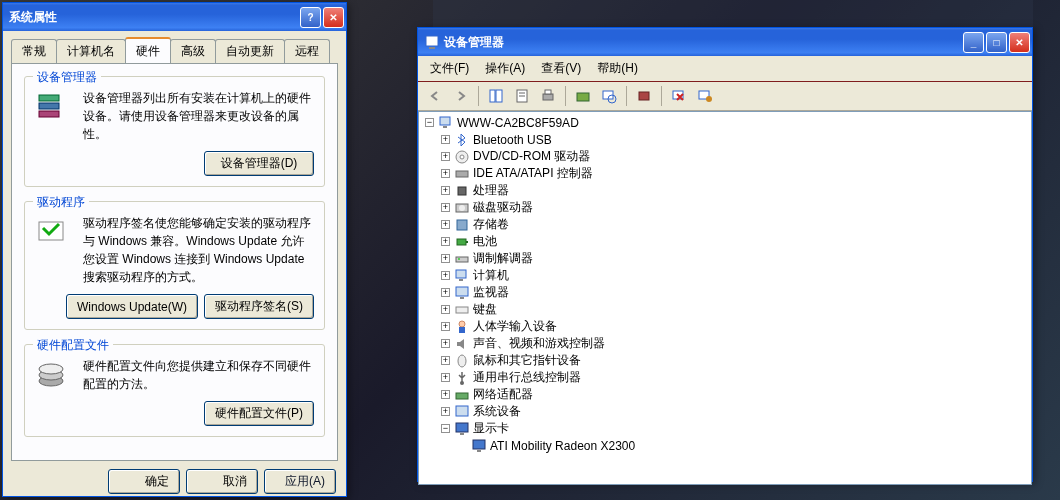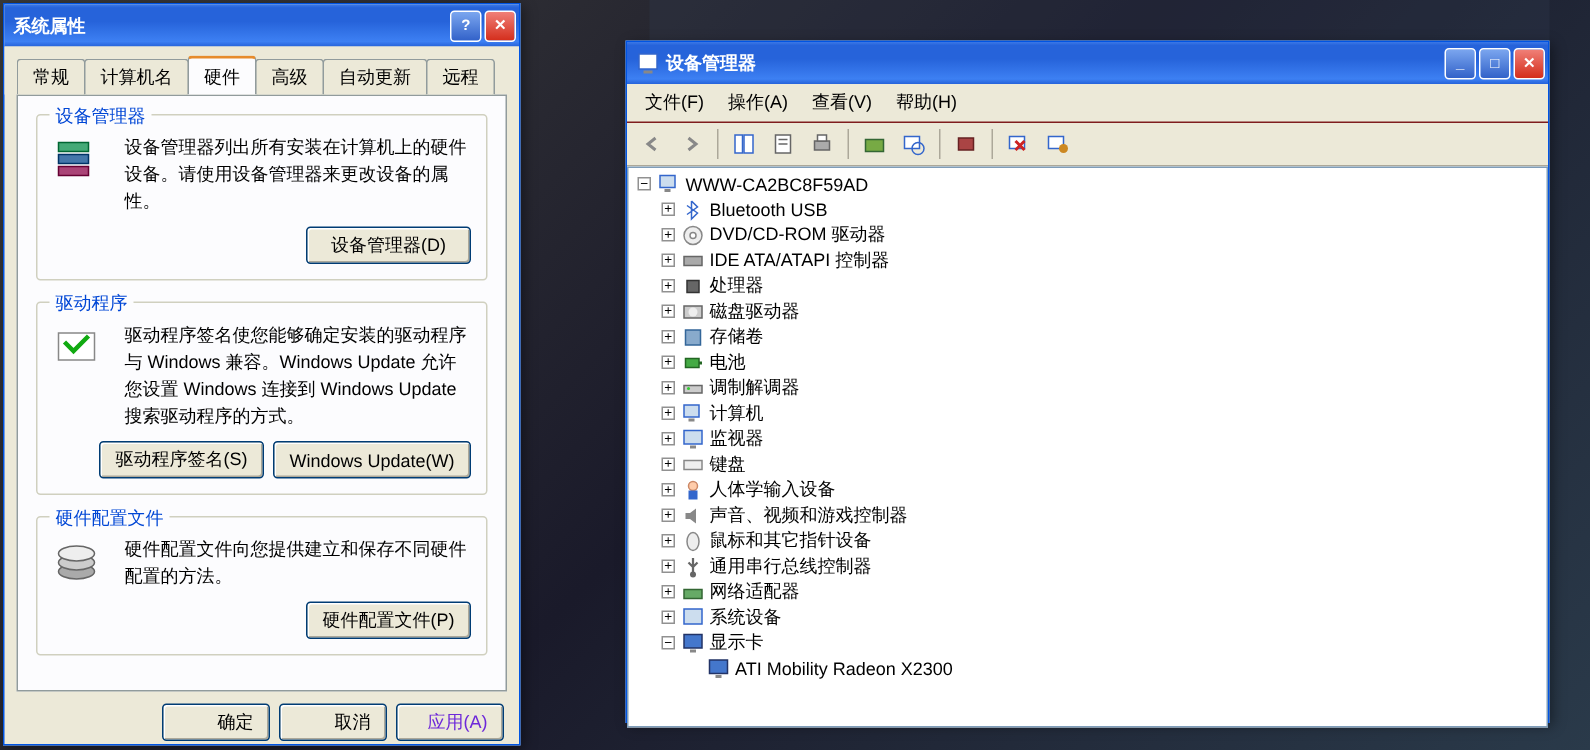--- a/index.html
+++ b/index.html
@@ -107,21 +107,21 @@
   cursor: default;
   font-size: 12px;
 }
 .dialog-btns {
   display: flex;
   justify-content: flex-end;
   gap: 6px;
   padding: 8px 10px;
 }
 .dialog-btns .xp-button { min-width: 72px; text-align: right; }
-.xp-button.disabled { color: #6d28d9; }
+.xp-button.disabled { color: #0f172a; }
 
 
 #devmgr { left: 417px; top: 27px; width: 616px; height: 455px; }
 .menubar {
   background: #ece9d8;
   padding: 2px 4px;
   display: flex;
   gap: 0;
   border-bottom: 1px solid #7f1d1d;
 }
@@ -219,22 +219,22 @@
       <div class="group-row">
         <div class="group-icon">
           <svg width="32" height="32" viewBox="0 0 32 32">
               <rect x="4" y="8" width="24" height="18" fill="#fff" stroke="#888"></rect>
               <path d="M8 14 L14 20 L24 10" stroke="#1a1" stroke-width="3" fill="none"></path>
             </svg>
         </div>
         <div class="group-text">驱动程序签名使您能够确定安装的驱动程序与 Windows 兼容。Windows Update 允许您设置 Windows 连接到 Windows Update 搜索驱动程序的方式。</div>
       </div>
       <div class="btn-row">
+        <button class="xp-button">Windows Update(W)</button>
         <button class="xp-button">驱动程序签名(S)</button>
-        <button class="xp-button">Windows Update(W)</button>
       </div>
     </div>
 
     <div class="groupbox">
       <span class="groupbox-title">硬件配置文件</span>
       <div class="group-row">
         <div class="group-icon">
           <svg width="32" height="32" viewBox="0 0 32 32">
               <ellipse cx="16" cy="24" rx="12" ry="5" fill="#aaa" stroke="#666"></ellipse>
               <ellipse cx="16" cy="18" rx="12" ry="5" fill="#ccc" stroke="#666"></ellipse>

